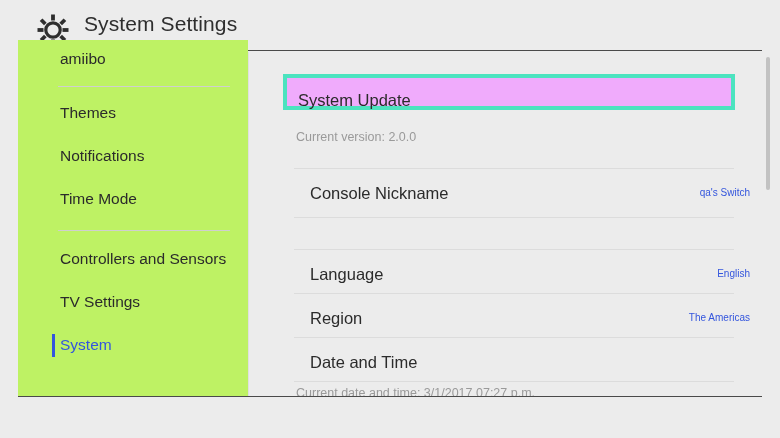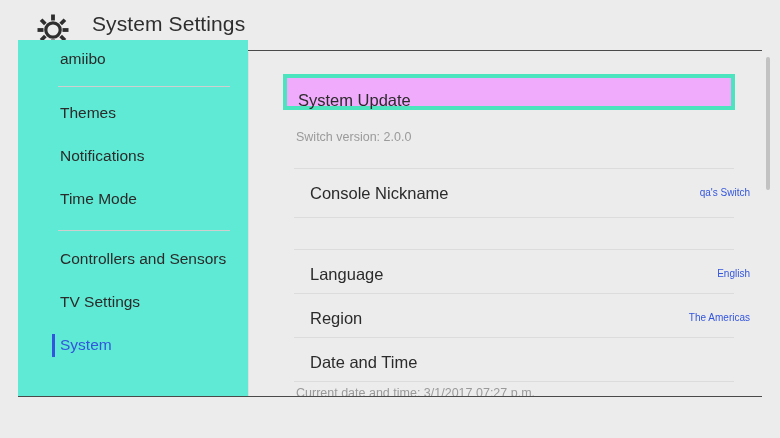--- a/index.html
+++ b/index.html
@@ -32,34 +32,34 @@
     width: 744px; height: 1px;
     background: #4a4a4a;
   }
   #gear-icon {
     position: absolute;
     left: 36px; top: 13px;
     width: 34px; height: 34px;
   }
   #header-title {
     position: absolute;
-    left: 92px; top: 12px;
+    left: 84px; top: 12px;
     font-size: 21px;
     color: #2e2e2e;
     letter-spacing: 0.1px;
     text-align: right;
   }
 
   
   #sidebar {
     position: absolute;
     left: 18px; top: 40px;
     width: 230px; height: 356px;
     overflow: hidden;
-    background: #5eead4;
+    background: #bef264;
   }
   #sidebar-inner {
     position: absolute;
     left: 0; top: 0;
     width: 230px;
   }
   .side-item {
     position: absolute;
     left: 0;
     width: 230px;
@@ -238,21 +238,21 @@
       </div>
     </div>
   </div>
   <div id="sidebar-divider"></div>
 
   <div id="content">
 
     <div id="row-system-update">
       <span class="row-label">System Update</span>
     </div>
-    <div class="sub-note" style="top:79px;">Switch version: 2.0.0</div>
+    <div class="sub-note" style="top:79px;">Current version: 2.0.0</div>
 
     <div class="row-sep" style="top:117px;"></div>
     <div class="row" style="top:118px;">
       <span class="row-label">Console Nickname</span>
       <span class="row-value">qa's Switch</span>
     </div>
     <div class="row-sep" style="top:166px;"></div>
 
     <div class="row-sep" style="top:198px;"></div>
     <div class="row" style="top:199px;">

